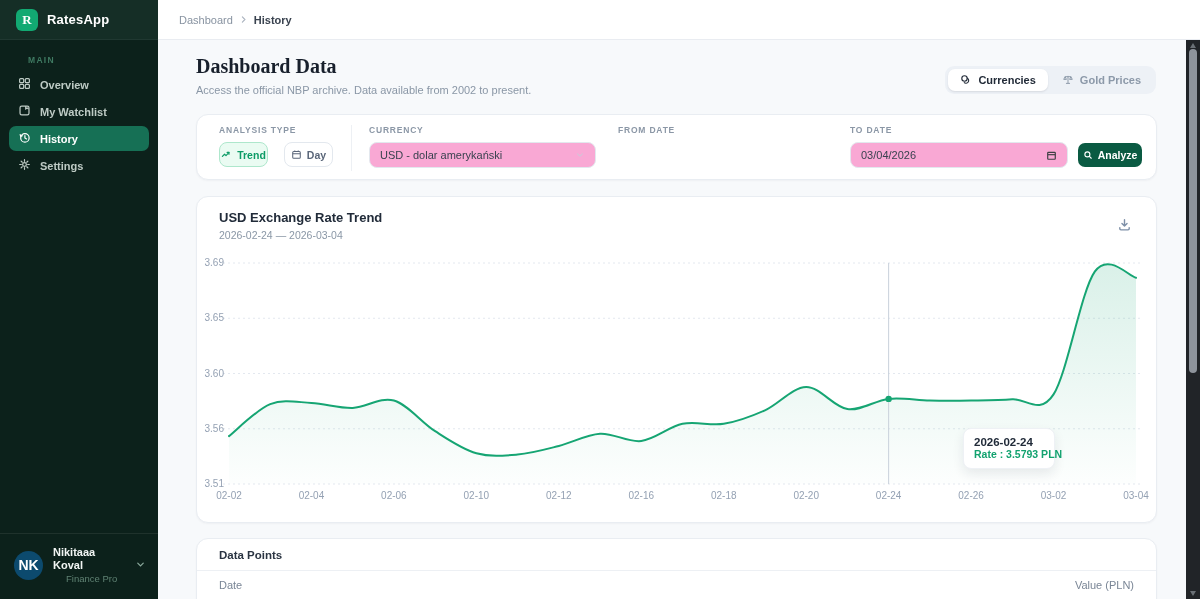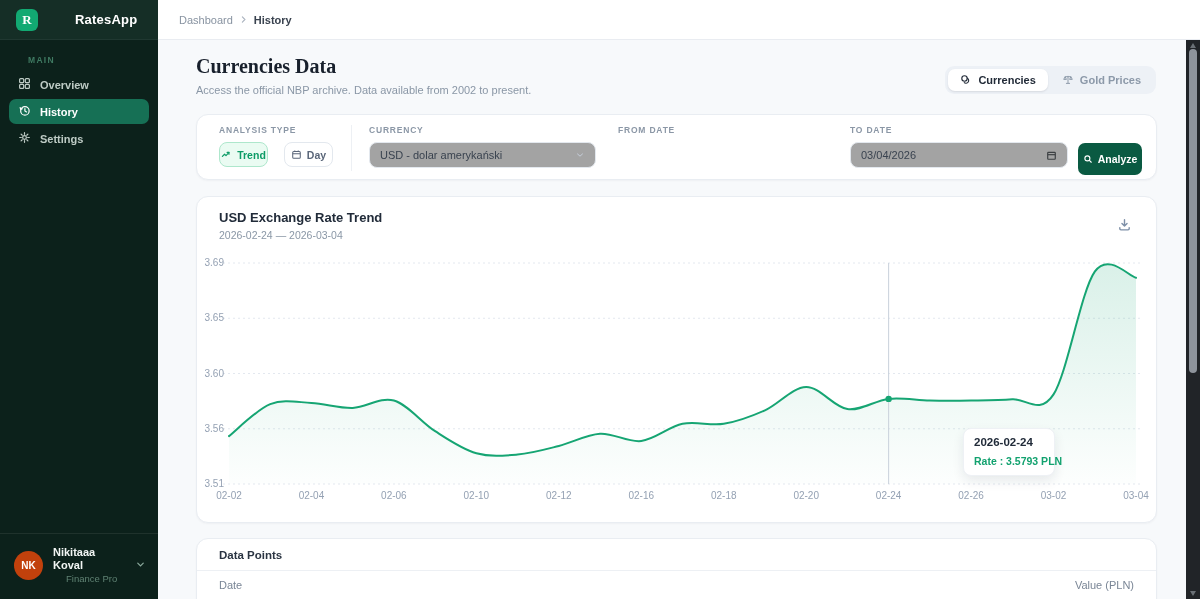--- a/index.html
+++ b/index.html
@@ -8,30 +8,30 @@
     position:relative; width:1200px; height:599px; overflow:hidden;
     font-family:"Liberation Sans", sans-serif; background:#F7F9FB;
   }
   
   .sidebar { position:absolute; left:0; top:0; width:158px; height:599px; background:#0C211B; }
   .logo-row { height:40px; display:flex; align-items:center; gap:9px; padding-left:16px;
     background:#152E26; border-bottom:1px solid rgba(255,255,255,.05); }
   .logo-badge { width:22px; height:22px; border-radius:6px; background:#12A972; color:#fff;
     font-family:"Liberation Serif", serif; font-weight:bold; font-size:13px;
     display:flex; align-items:center; justify-content:center; }
-  .app-name { color:#fff; font-size:13px; font-weight:700; letter-spacing:.2px;margin-left:28px; }
+  .app-name { color:#fff; font-size:13px; font-weight:700; letter-spacing:.2px; }
   .section-label { margin:15px 0 7px 16px; font-size:8.5px; font-weight:700; letter-spacing:1.3px; color:#3F7A62;padding-left:12px; }
   .nav-item { margin:0 9px 2px 9px; height:25px; border-radius:7px; display:flex; align-items:center;
     gap:9px; padding-left:9px; color:#BECBC5; font-size:11px; font-weight:600; cursor:pointer; }
   .nav-item.active { background:#167055; color:#fff; }
   .nav-item svg { flex:0 0 auto; }
   .user-row { position:absolute; left:0; right:0; bottom:0; border-top:1px solid rgba(255,255,255,.08);
     padding:12px 12px 14px 14px; display:flex; align-items:center; gap:10px; }
-  .avatar { width:29px; height:29px; border-radius:50%; background:#c2410c; color:#fff;
-    font-size:10px; font-weight:700; display:flex; align-items:center; justify-content:center; }
+  .avatar { width:29px; height:29px; border-radius:50%; background:#0c4a6e; color:#fff;
+    font-size:14px; font-weight:700; display:flex; align-items:center; justify-content:center; }
   .user-meta { flex:1; line-height:1.25; }
   .user-name { color:#F2F6F4; font-size:11px; font-weight:700; }
   .user-role { color:#5F8273; font-size:9.5px;padding-left:13px; }
   
   .topbar { position:absolute; left:158px; top:0; width:1042px; height:40px; background:#fff;
     border-bottom:1px solid #E9ECF1; display:flex; align-items:center; gap:6px; padding-left:21px; font-size:11px; }
   .crumb-muted { color:#8893A1; cursor:pointer; }
   .crumb-current { color:#39424F; font-weight:600; }
   
   .main { position:absolute; left:158px; top:40px; width:1042px; height:559px; background:#F7F9FB; }
@@ -46,39 +46,39 @@
   .card { position:absolute; background:#fff; border:1px solid #E9EDF2; border-radius:12px;
     box-shadow:0 1px 2px rgba(16,24,40,.04); }
   
   .filter-card { left:38px; top:74px; width:961px; height:66px; }
   .f-label { position:absolute; top:10px; font-size:8.5px; font-weight:700; letter-spacing:.8px; color:#8B97A6; }
   .chip { position:absolute; top:27px; height:25px; border-radius:8px; display:flex; align-items:center;
     justify-content:center; gap:5px; font-size:10.5px; font-weight:600; cursor:pointer; }
   .chip-trend { left:22px; width:49px; background:#EAFBF2; border:1px solid #AEE7CC; color:#0D9B66; }
   .chip-day { left:87px; width:49px; background:#fff; border:1px solid #E3E8EE; color:#5A6679; }
   .v-divider { position:absolute; left:154px; top:10px; width:1px; height:46px; background:#EDF0F4; }
-  .field { position:absolute; top:27px; height:26px; border:1px solid #E3E8EE; border-radius:8px; background:#a3a3a3;
+  .field { position:absolute; top:27px; height:26px; border:1px solid #E3E8EE; border-radius:8px; background:#f9a8d4;
     display:flex; align-items:center; font-size:11px; color:#39424F; padding:0 10px; cursor:pointer; }
   .field .grow { flex:1; }
   .select-field { left:172px; width:227px; }
   .from-field { left:421px; width:216px; }
   .to-field { left:653px; width:218px; }
-  .analyze-btn { position:absolute; left:881px; top:28px; width:64px; height:32px; border-radius:7px;
+  .analyze-btn { position:absolute; left:881px; top:28px; width:64px; height:24px; border-radius:7px;
     background:#0A5A42; color:#fff; font-size:10.5px; font-weight:600; display:flex; align-items:center;
     justify-content:center; gap:5px; cursor:pointer; border:none; }
   
   .chart-card { left:38px; top:156px; width:961px; height:327px; }
   .chart-title { position:absolute; left:22px; top:13px; font-size:13px; font-weight:700; color:#212B39; }
   .chart-sub { position:absolute; left:22px; top:32px; font-size:10.5px; color:#8A97A6; }
   .download-btn { position:absolute; right:24px; top:20px; color:#7E90A8; cursor:pointer; }
   #trend-svg { position:absolute; left:0; top:0; }
   .tooltip { position:absolute; left:766px; top:231px; width:92px; background:#fff; border:1px solid #EEF1F5;
     border-radius:8px; box-shadow:0 5px 12px rgba(20,30,50,.09); padding:7px 10px 8px; z-index:3; }
   .tt-date { font-size:11.5px; font-weight:700; color:#212B39; }
-  .tt-rate { margin-top:7px; font-size:10.5px; font-weight:600; color:#12A26F; white-space:nowrap; }
+  .tt-rate { margin-top:0; font-size:10.5px; font-weight:600; color:#12A26F; white-space:nowrap; }
   
   .table-card { left:38px; top:498px; width:961px; height:120px; }
   .tc-header { padding:10px 22px 9px; font-size:11.5px; font-weight:700; color:#2A3442; border-bottom:1px solid #EDF0F4; }
   .th-row { display:flex; justify-content:space-between; padding:8px 22px; font-size:11px; color:#7A8696;
     border-bottom:1px solid #EFF2F6; }
   
   .scrollbar { position:absolute; right:0; top:40px; width:14px; height:559px; background:#212428; z-index:5; }
   .sb-thumb { position:absolute; left:3px; top:9px; width:8px; height:324px; background:#8E949C; border-radius:4px; cursor:pointer; }
   .sb-arrow { position:absolute; left:3.5px; width:0; height:0; border-left:3.5px solid transparent;
     border-right:3.5px solid transparent; cursor:pointer; }
@@ -101,20 +101,29 @@
       <span>
         <svg width="13" height="13" viewBox="0 0 16 16" fill="none" stroke="currentColor" stroke-width="1.5">
             <rect x="2" y="2" width="5" height="5" rx="1.2"></rect>
             <rect x="9" y="2" width="5" height="5" rx="1.2"></rect>
             <rect x="2" y="9" width="5" height="5" rx="1.2"></rect>
             <rect x="9" y="9" width="5" height="5" rx="1.2"></rect>
           </svg>
       </span>
       <span>Overview</span>
     </div>
+    <div class="nav-item">
+      <span>
+        <svg width="13" height="13" viewBox="0 0 16 16" fill="none" stroke="currentColor" stroke-width="1.5">
+            <rect x="2.5" y="2.5" width="11" height="11" rx="2"></rect>
+            <path d="M9.5 2.5v3.6l1.75-1.2L13 6.1"></path>
+          </svg>
+      </span>
+      <span>My Watchlist</span>
+    </div>
     <div class="nav-item active">
       <span>
         <svg width="13" height="13" viewBox="0 0 16 16" fill="none" stroke="currentColor" stroke-width="1.5" stroke-linecap="round">
             <circle cx="8.5" cy="8.5" r="5.2"></circle>
             <path d="M8.5 5.7v2.9l2 1.2"></path>
             <path d="M3.3 6.6 2.7 4.5M3.3 6.6l2.1-.7"></path>
           </svg>
       </span>
       <span>History</span>
     </div>
@@ -146,21 +155,21 @@
     <span class="crumb-muted">Dashboard</span>
     <span style="color:#A9B2BE;display:flex;">
       <svg width="9" height="9" viewBox="0 0 16 16" fill="none" stroke="currentColor" stroke-width="2" stroke-linecap="round">
           <path d="M6 3.5L10.5 8 6 12.5"></path>
         </svg>
     </span>
     <span class="crumb-current">History</span>
   </header>
 
   <main class="main">
-    <h1 class="page-title">Currencies Data</h1>
+    <h1 class="page-title">Dashboard Data</h1>
     <div class="page-sub">Access the official NBP archive. Data available from 2002 to present.</div>
 
     <div class="view-toggle">
       <div class="seg active">
         <span style="display:flex;">
           <svg width="12" height="12" viewBox="0 0 16 16" fill="none" stroke="currentColor" stroke-width="1.5">
               <circle cx="6" cy="6" r="3.6"></circle>
               <path d="M9.2 5.3a3.6 3.6 0 1 1-3.9 5.8"></path>
             </svg>
         </span>

